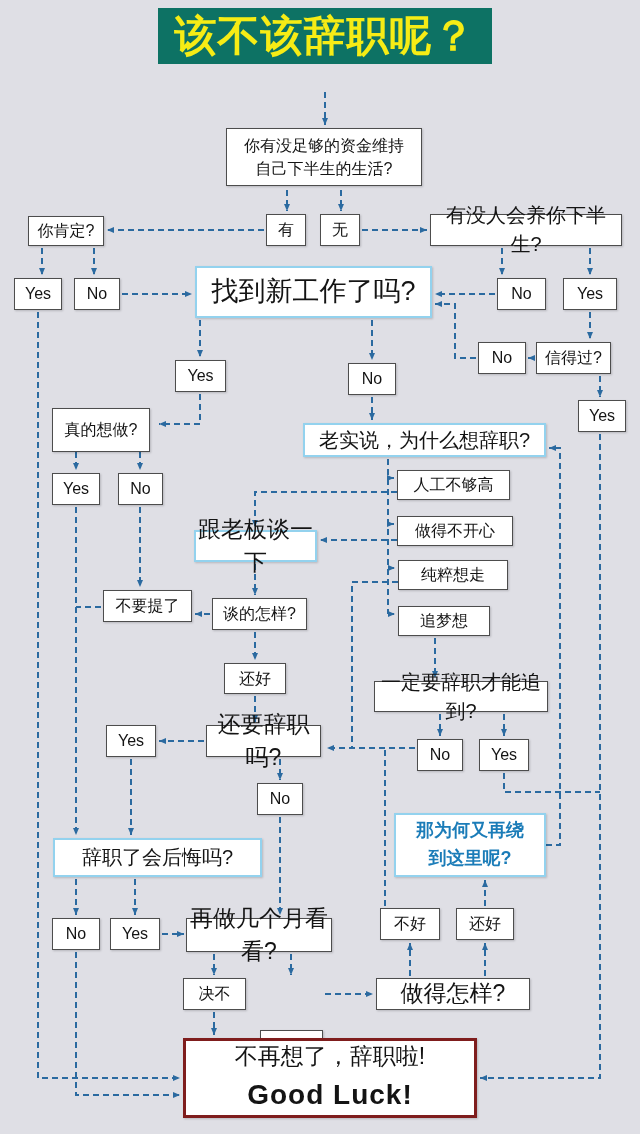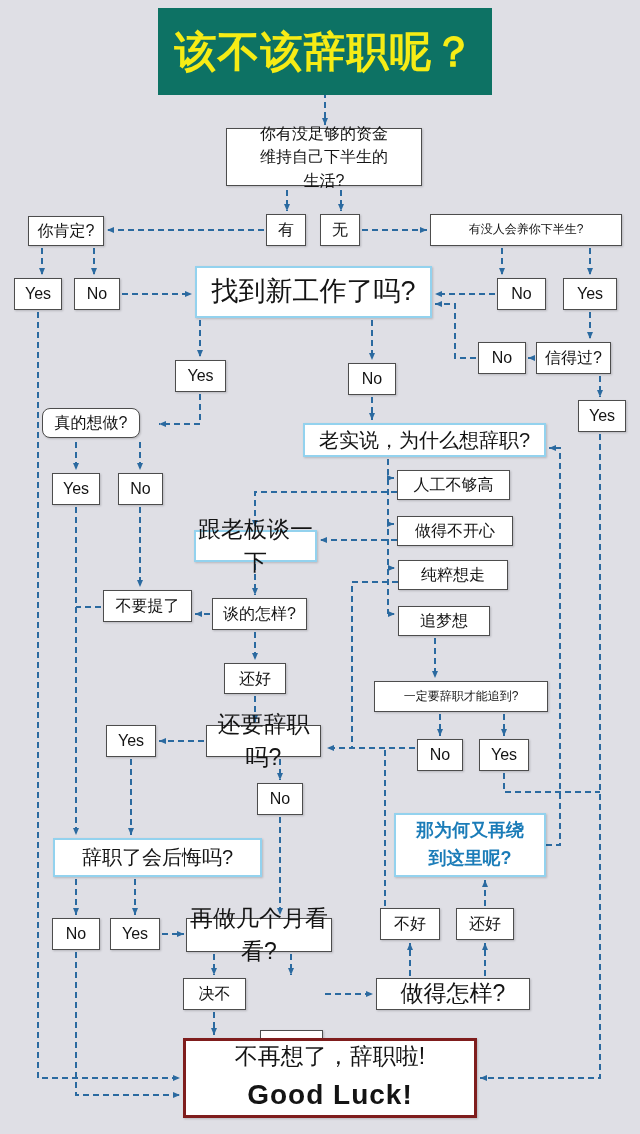--- a/index.html
+++ b/index.html
@@ -10,22 +10,22 @@
   .title{position:absolute;z-index:2;background:#0d7264;color:#f6ec15;font-weight:bold;
          font-size:42px;display:flex;align-items:center;justify-content:center;letter-spacing:1px;}
   .node{position:absolute;z-index:2;background:#ffffff;border:1px solid #4d4d4d;
         display:flex;align-items:center;justify-content:center;text-align:center;
         font-size:16px;color:#141414;box-sizing:border-box;line-height:1.45;
         box-shadow:1px 1px 2px rgba(0,0,0,0.18);}
   .hl{border:2px solid #93d2ee;}
   .big{font-size:27px;}
   .med{font-size:20px;}
   .f17{font-size:23px;}
-  .f16{font-size:12px;}
-  .funds{padding:0 32px;}
+  .f16{font-size:20px;}
+  .funds{padding:0 16px;}
   .whybackbox{flex-direction:column;color:#1b7cb8;font-size:18px;font-weight:bold;border:2px solid #93d2ee;line-height:1.55;}
   .finalbox{border:3px solid #7f1d1d;flex-direction:column;gap:2px;}
   .finalbox .l1{font-size:23px;}
   .finalbox .l2{font-size:28px;font-weight:bold;letter-spacing:1px;}
 </style>
 </head>
 <body>
 
 <div class="stage">
 
@@ -90,21 +90,21 @@
     <path class="w" d="M291,954 V975" marker-end="url(#ah)"></path>
     <path class="w" d="M214,1012 V1035" marker-end="url(#ah)"></path>
     <path class="w" d="M325,994 H373" marker-end="url(#ah)"></path>
     <path class="w" d="M410,976 V943" marker-end="url(#ah)"></path>
     <path class="w" d="M485,976 V943" marker-end="url(#ah)"></path>
     <path class="w" d="M385,906 V748"></path>
     <path class="w" d="M485,906 V880" marker-end="url(#ah)"></path>
     <path class="w" d="M546,845 H560 V448 H549" marker-end="url(#ah)"></path>
   </svg>
 
-  <div class="title" style="left:158px;top:8px;width:334px;height:87px;">该不该辞职呢？</div>
+  <div class="title" style="left:158px;top:8px;width:334px;height:56px;">该不该辞职呢？</div>
 
   <div class="node funds" style="left:226px;top:128px;width:196px;height:58px;">你有没足够的资金维持自己下半生的生活?</div>
 
   <div class="node" style="left:28px;top:216px;width:76px;height:30px;">你肯定?</div>
   <div class="node" style="left:266px;top:214px;width:40px;height:32px;">有</div>
   <div class="node" style="left:320px;top:214px;width:40px;height:32px;">无</div>
   <div class="node f16" style="left:430px;top:214px;width:192px;height:32px;">有没人会养你下半生?</div>
 
   <div class="node" style="left:14px;top:278px;width:48px;height:32px;">Yes</div>
   <div class="node" style="left:74px;top:278px;width:46px;height:32px;">No</div>
@@ -112,21 +112,21 @@
   <div class="node" style="left:497px;top:278px;width:49px;height:32px;">No</div>
   <div class="node" style="left:563px;top:278px;width:54px;height:32px;">Yes</div>
 
   <div class="node" style="left:478px;top:342px;width:48px;height:32px;">No</div>
   <div class="node" style="left:536px;top:342px;width:75px;height:32px;">信得过?</div>
   <div class="node" style="left:578px;top:400px;width:48px;height:32px;">Yes</div>
 
   <div class="node" style="left:175px;top:360px;width:51px;height:32px;">Yes</div>
   <div class="node" style="left:348px;top:363px;width:48px;height:32px;">No</div>
 
-  <div class="node" style="left:42px;top:408px;width:98px;height:30px;border-radius:8px;">真的想做?</div>
+  <div class="node" style="left:52px;top:408px;width:98px;height:44px;">真的想做?</div>
   <div class="node hl med" style="left:303px;top:423px;width:243px;height:34px;">老实说，为什么想辞职?</div>
 
   <div class="node" style="left:52px;top:473px;width:48px;height:32px;">Yes</div>
   <div class="node" style="left:118px;top:473px;width:45px;height:32px;">No</div>
   <div class="node" style="left:397px;top:470px;width:113px;height:30px;">人工不够高</div>
 
   <div class="node" style="left:397px;top:516px;width:116px;height:30px;">做得不开心</div>
   <div class="node hl f17" style="left:194px;top:530px;width:123px;height:32px;">跟老板谈一下</div>
   <div class="node" style="left:398px;top:560px;width:110px;height:30px;">纯粹想走</div>
 

